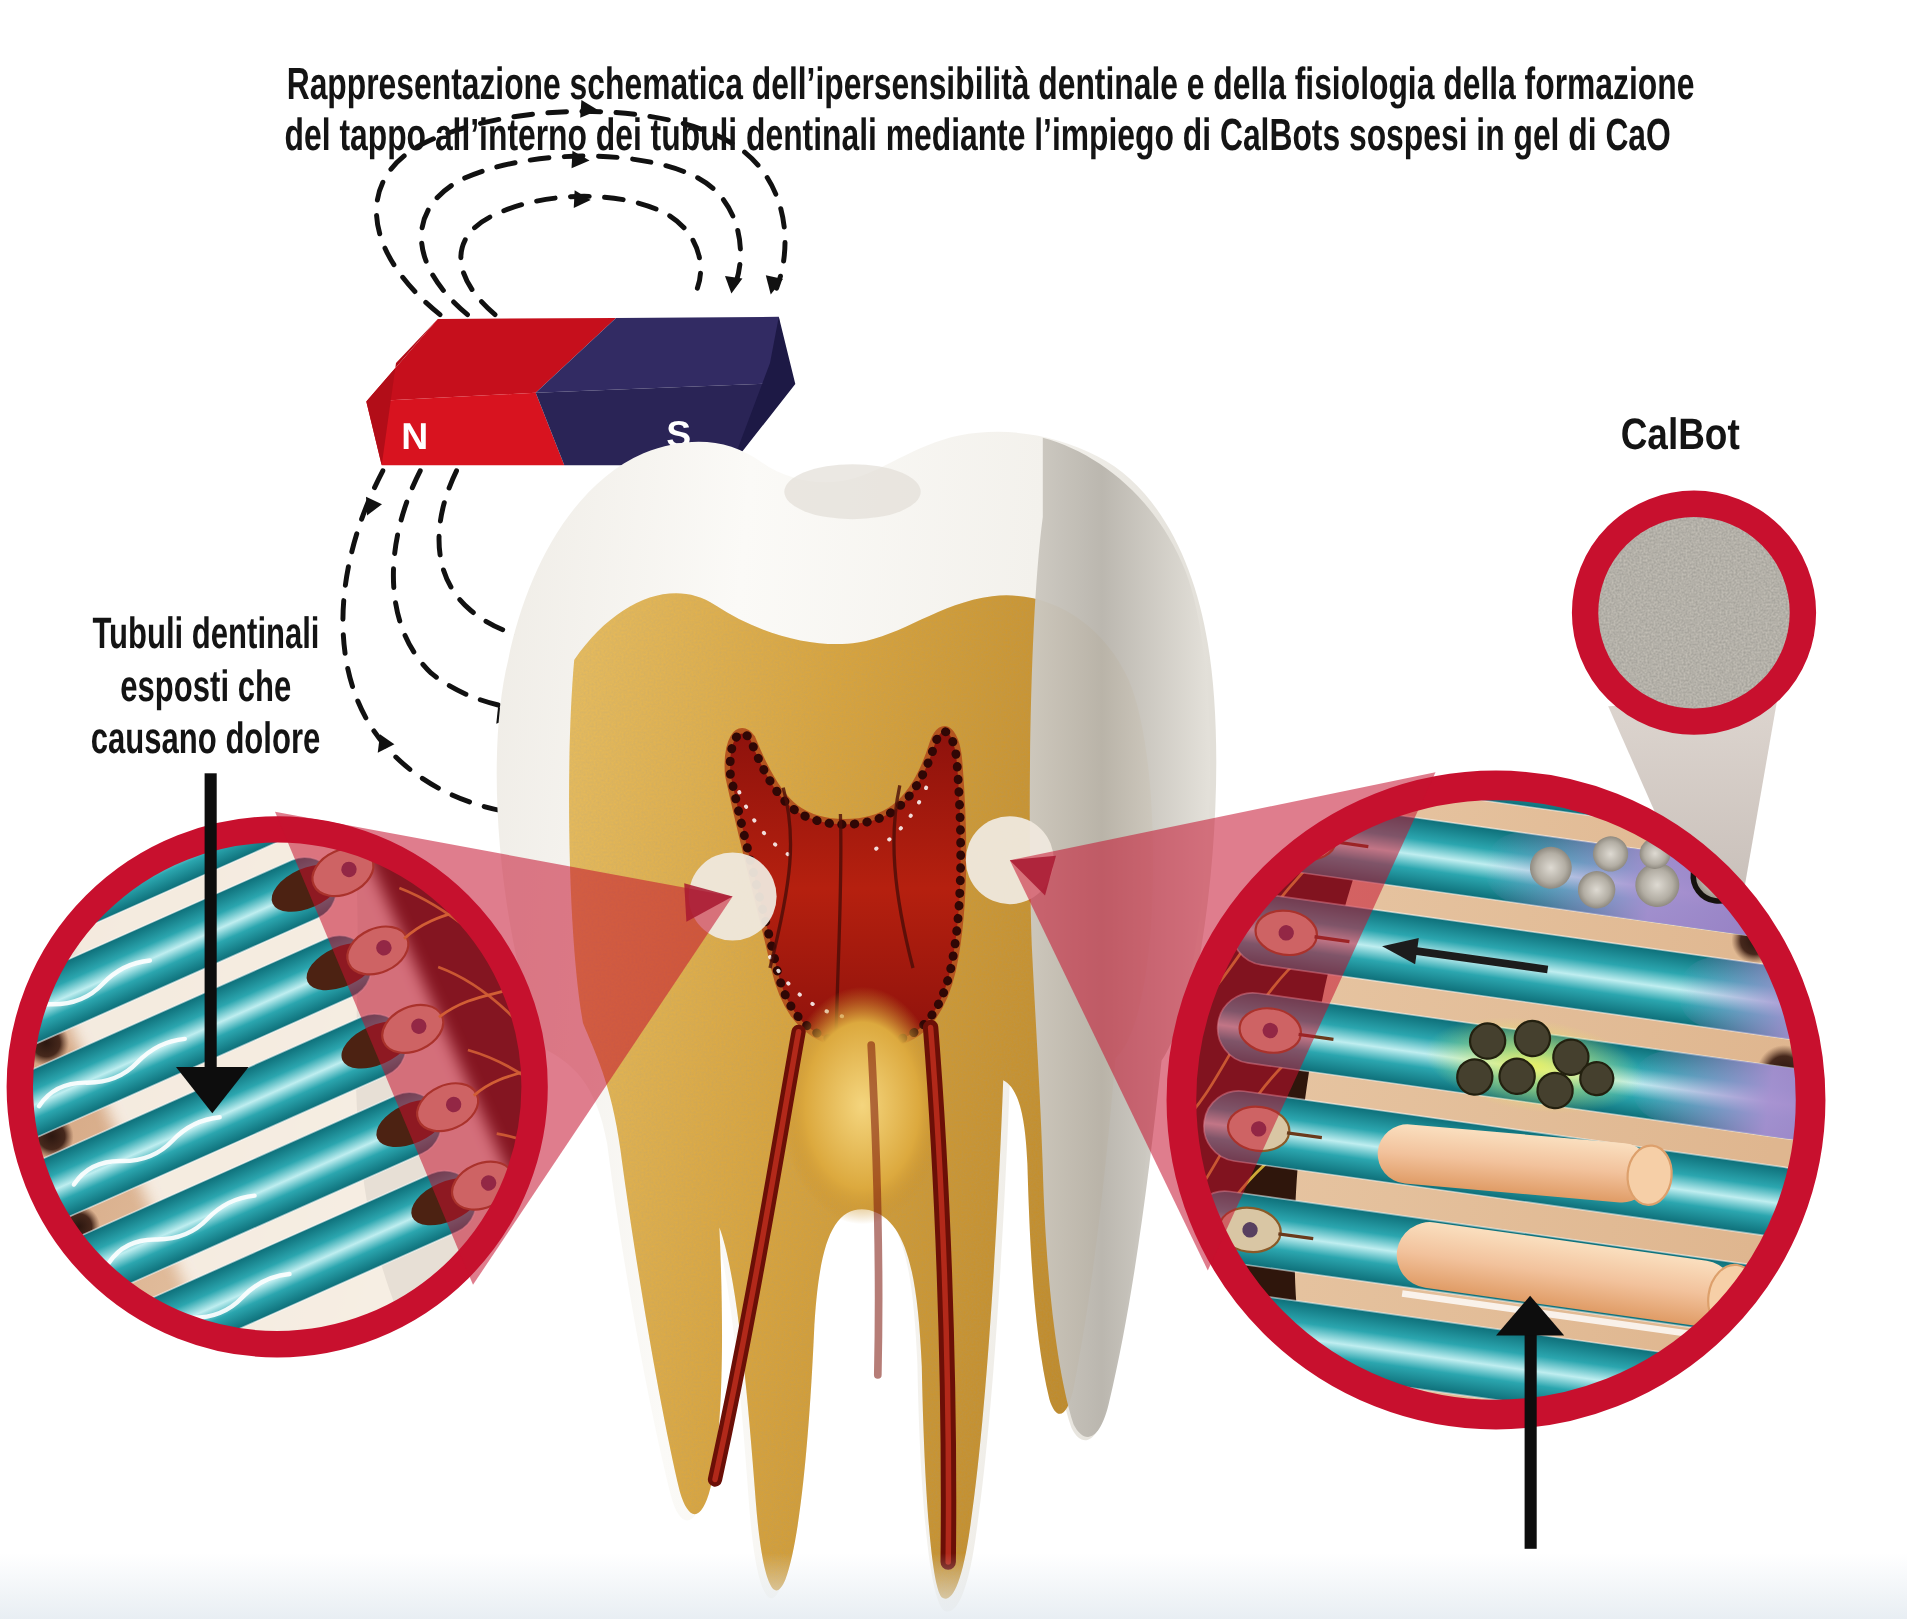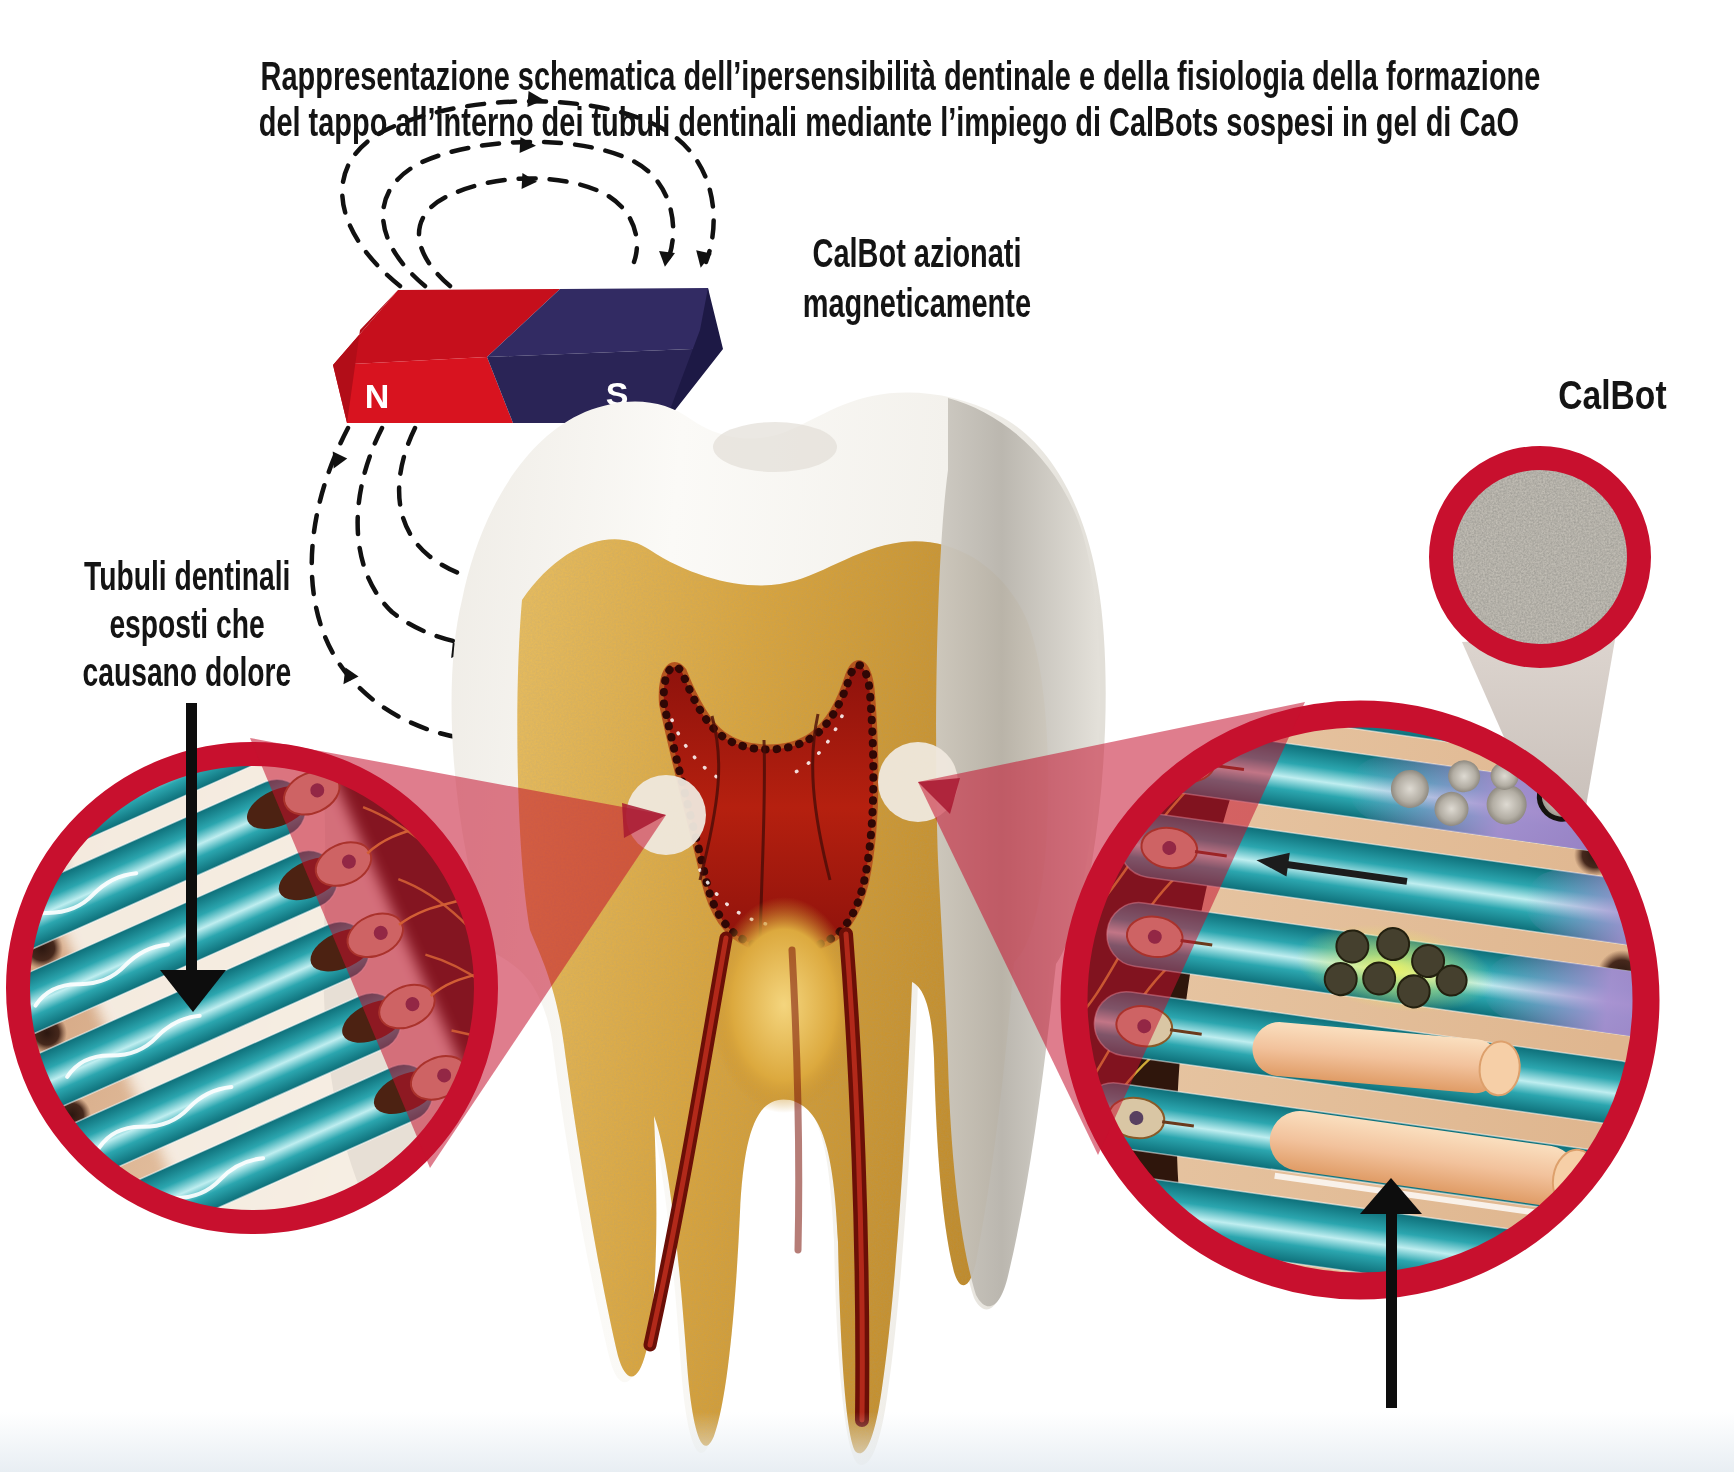--- a/index.html
+++ b/index.html
@@ -5,21 +5,21 @@
   html,body{margin:0;padding:0;background:#fff;}
   .stage{position:relative;width:1734px;height:1472px;background:#ffffff;overflow:hidden;
          font-family:"Liberation Sans",sans-serif;}
   .stage svg{position:absolute;left:0;top:0;}
   .lbl{position:absolute;color:#141414;font-weight:700;text-align:center;line-height:1.16;z-index:5;}
   .lbl span{display:inline-block;transform:scaleX(.84);white-space:nowrap;}
   .lbl .ln{display:block;}
   .lbl .ln span{display:inline-block;transform:scaleX(.84);white-space:nowrap;}
   #title{left:0;top:6px;width:1734px;font-size:41px;line-height:1.13;margin-top:47px;}
   #cap-magnet{left:717px;top:228px;width:400px;font-size:41px;line-height:1.22;}
-  #cap-calbot{left:1377px;top:372px;width:300px;font-size:40px;text-align:right;}
+  #cap-calbot{left:1377px;top:372px;width:300px;font-size:40px;}
   #cap-tubules{left:-13px;top:552px;width:400px;font-size:40px;line-height:1.2;}
   #cap-plug{left:1198px;top:1418px;width:400px;font-size:41px;}
   .fade-bottom{position:absolute;left:0;bottom:0;width:100%;height:60px;z-index:4;
      background:linear-gradient(to bottom,rgba(231,237,242,0),rgba(228,235,241,.85));}
 </style>
 </head>
 <body>
 
 <div class="stage">
 
@@ -420,24 +420,20 @@
     <rect x="1386" y="1213" width="11" height="195"></rect>
     <polygon points="1391,1178 1360,1214 1422,1214"></polygon>
   </g>
 </svg>
 
 <div id="title" class="lbl">
   <span class="ln"><span>Rappresentazione schematica dell’ipersensibilità dentinale e della fisiologia della formazione</span></span>
   <span class="ln"><span>del tappo all’interno dei tubuli dentinali mediante l’impiego di CalBots sospesi in gel di CaO</span></span>
 </div>
 
-<div id="cap-magnet" class="lbl">
-  <span class="ln"><span>CalBot azionati</span></span>
-  <span class="ln"><span>magneticamente</span></span>
-</div>
 
 <div id="cap-calbot" class="lbl">
   <span>CalBot</span>
 </div>
 
 <div id="cap-tubules" class="lbl">
   <span class="ln"><span>Tubuli dentinali</span></span>
   <span class="ln"><span>esposti che</span></span>
   <span class="ln"><span>causano dolore</span></span>
 </div>

